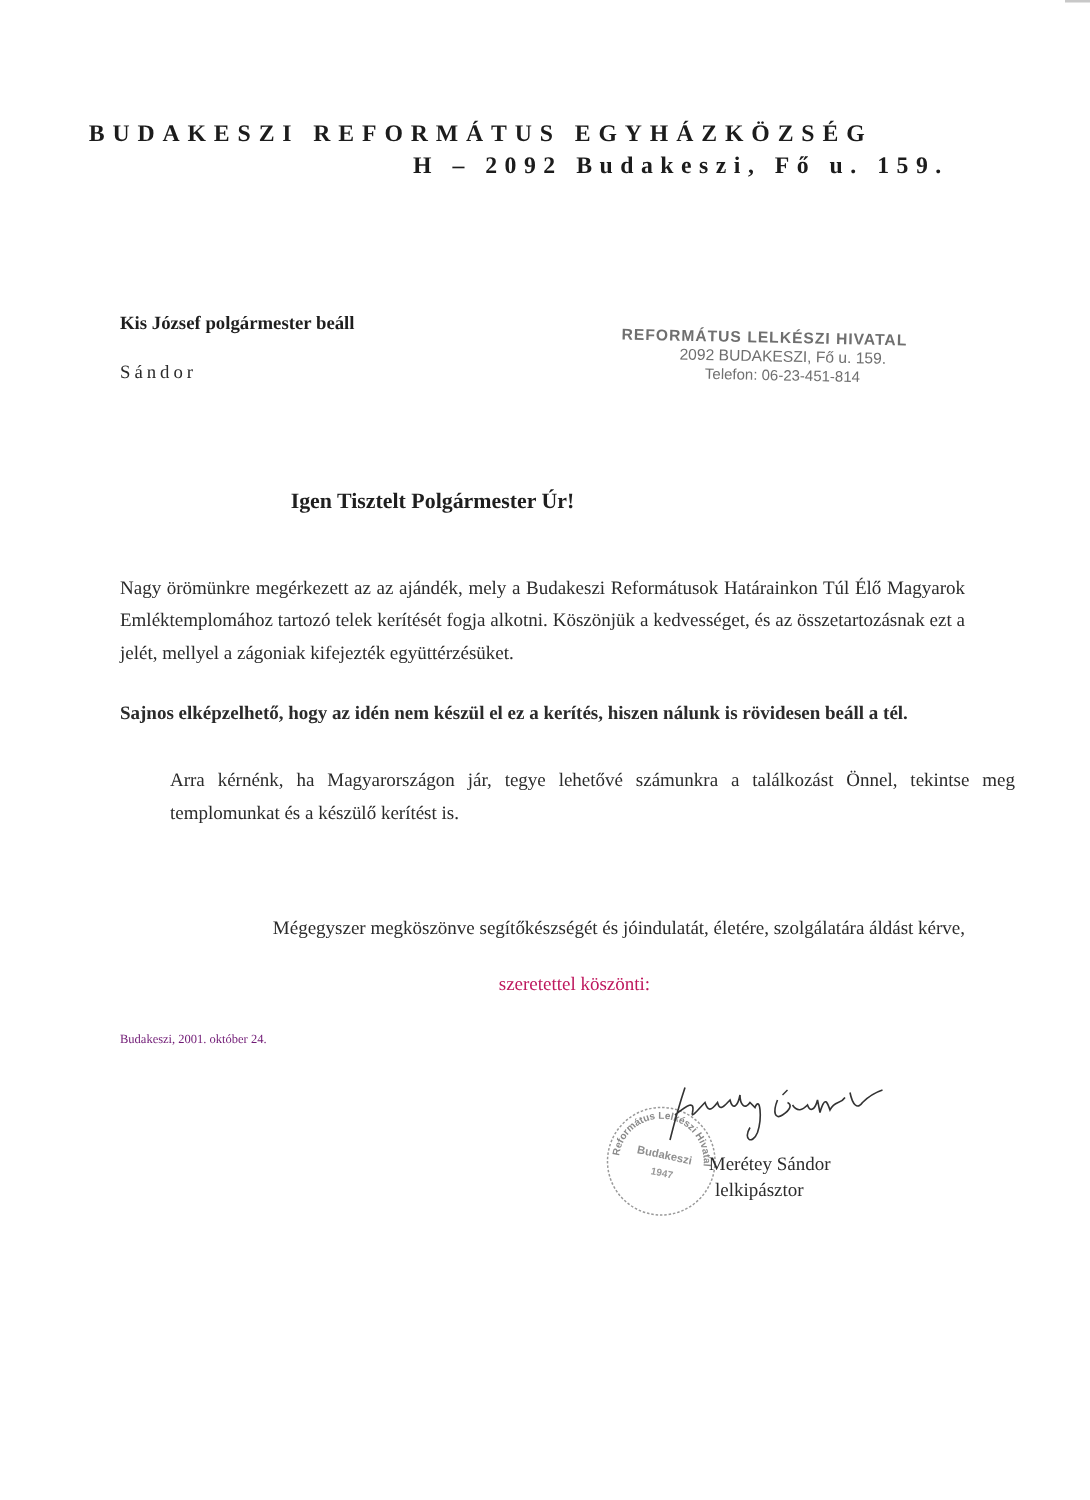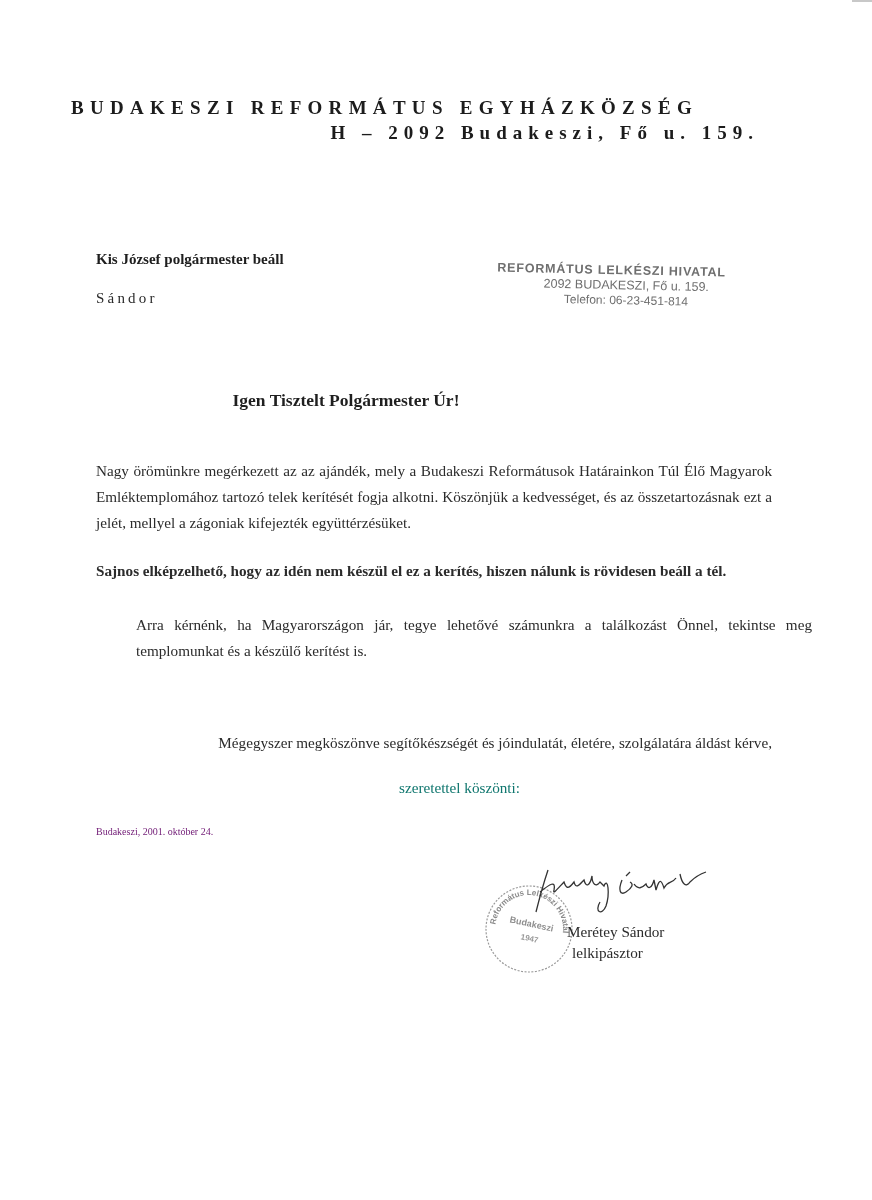--- a/index.html
+++ b/index.html
@@ -19,21 +19,21 @@
     .stamp-top { position: absolute; left: 497px; top: 263px; font-family: "Liberation Sans", "DejaVu Sans", sans-serif; color: #6f6f6f; text-align: center; transform: rotate(1.2deg); }
     .stamp-top .s1 { font-size: 12.5px; font-weight: bold; letter-spacing: 0.8px; line-height: 15px; }
     .stamp-top .s2 { font-size: 12.5px; line-height: 15px; padding-left: 30px; }
     .stamp-top .s3 { font-size: 12px; line-height: 15px; padding-left: 30px; }
     .salutation { position: absolute; top: 390px; left: 0; width: 692px; text-align: center; font-size: 17.5px; font-weight: bold; color: #1f1f1f; }
     .para { position: absolute; left: 96px; width: 676px; font-size: 15.2px; line-height: 26px; text-align: justify; color: #2b2b2b; font-family: "Liberation Serif", serif; }
     .p1 { top: 458px; }
     .p2 { top: 558px; font-weight: bold; }
     .p3 { top: 612px; margin-left: 40px; }
     .p4 { top: 706px; text-align: right; margin-top: 24px; }
-    .closing { position: absolute; left: 399px; top: 779px; font-size: 15.2px; color: #0f766e; }
+    .closing { position: absolute; left: 399px; top: 779px; font-size: 15.2px; color: #be185d; }
     .dateline { position: absolute; left: 96px; top: 826px; font-size: 10px; color: #701a75; }
     .signer { position: absolute; left: 567px; top: 921px; font-size: 15.2px; line-height: 21px; color: #2b2b2b; }
     .signer .role { padding-left: 5px; }
     .sig-svg { position: absolute; left: 530px; top: 862px; }
     .seal { position: absolute; left: 483px; top: 883px; width: 92px; height: 92px; }
   </style>
 </head>
 <body>
 
 <div class="corner-line"></div>

